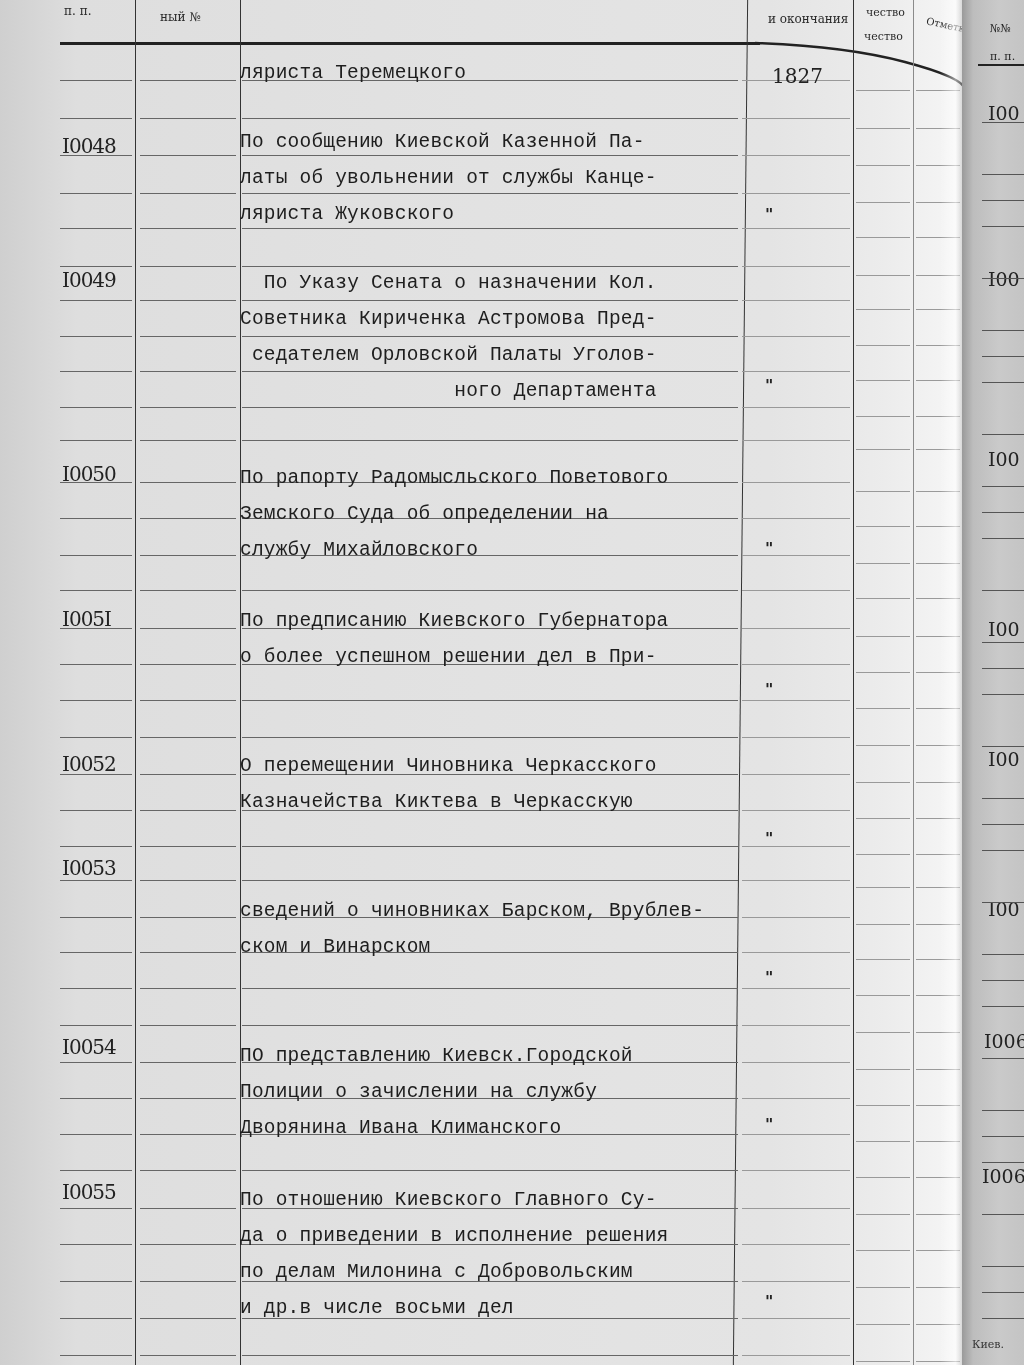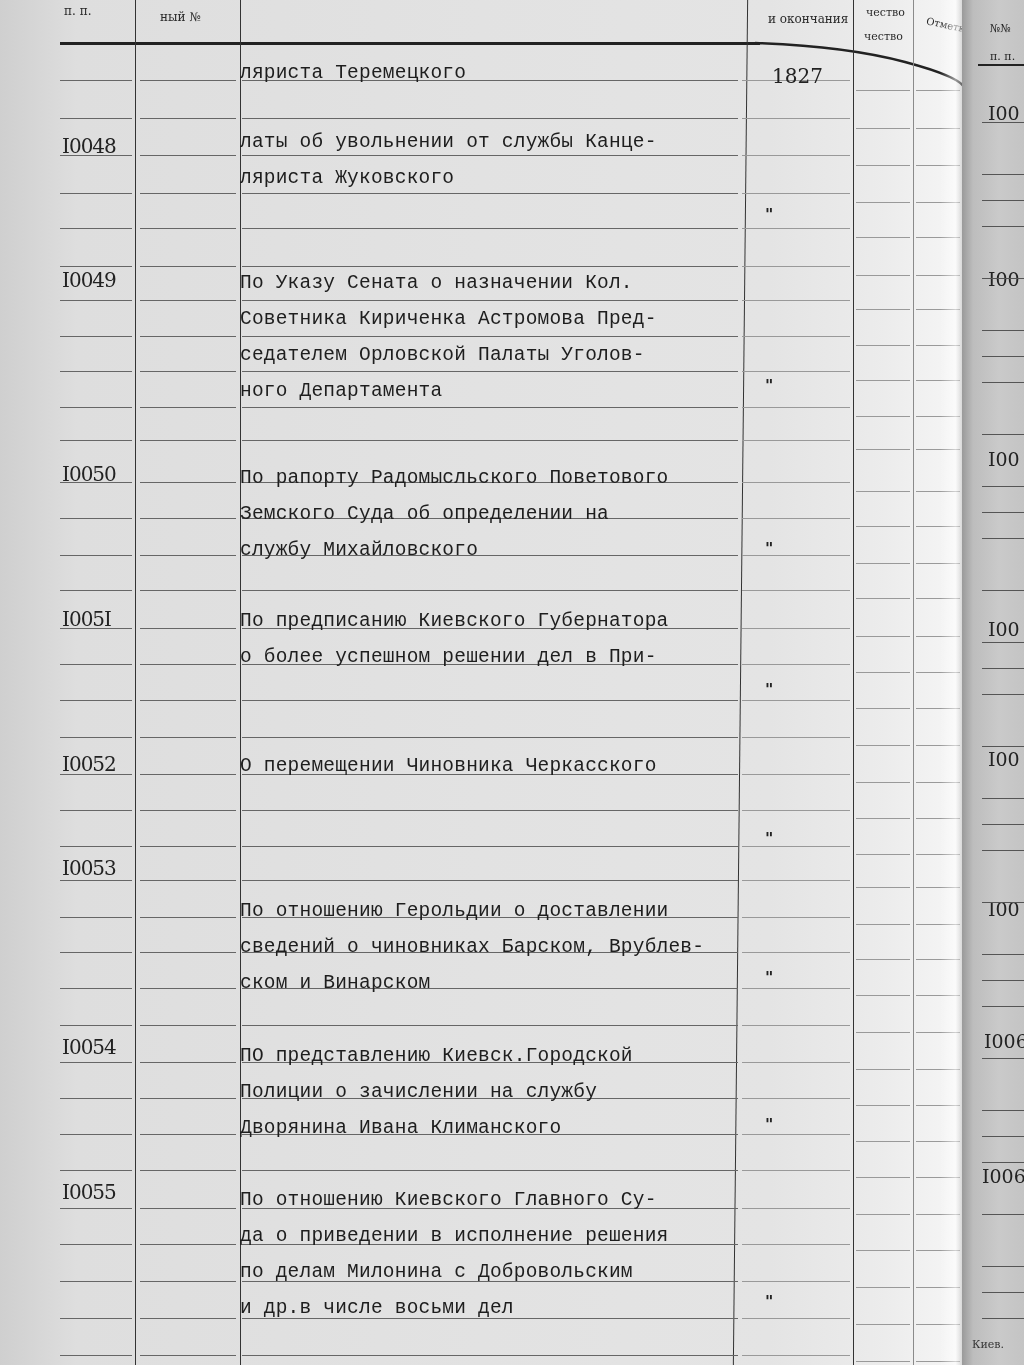--- a/index.html
+++ b/index.html
@@ -300,29 +300,30 @@
     </div>
 
   <div class="desc" style="top:55px;">
     <span class="desc-line">ляриста Теремецкого</span>
   </div>
   <div class="year" style="top:64px;">1827</div>
 
   <div>
     <div class="num" style="top:134px;">I0048</div>
     <div class="desc" style="top:124px;">
+      <span class="desc-line">По сообщению Киевской Казенной Па-</span>
       <span class="desc-line">латы об увольнении от службы Канце-</span>
       <span class="desc-line">ляриста Жуковского</span>
     </div>
     <div class="ditto" style="top:205px;">"</div>
   </div>
 
   <div>
     <div class="num" style="top:268px;">I0049</div>
-    <div class="desc" style="top:265px;">
+    <div class="desc" style="top:265px;text-align:right;">
       <span class="desc-line">По Указу Сената о назначении Кол.</span>
       <span class="desc-line">Советника Кириченка Астромова Пред-</span>
       <span class="desc-line">седателем Орловской Палаты Уголов-</span>
       <span class="desc-line">ного Департамента</span>
     </div>
     <div class="ditto" style="top:376px;">"</div>
   </div>
 
   <div>
     <div class="num" style="top:462px;">I0050</div>
@@ -340,28 +341,28 @@
       <span class="desc-line">По предписанию Киевского Губернатора</span>
       <span class="desc-line">о более успешном решении дел в При-</span>
     </div>
     <div class="ditto" style="top:680px;">"</div>
   </div>
 
   <div>
     <div class="num" style="top:752px;">I0052</div>
     <div class="desc" style="top:748px;">
       <span class="desc-line">О перемещении Чиновника Черкасского</span>
+      <span class="desc-line">Казначейства Киктева в Черкасскую</span>
     </div>
     <div class="ditto" style="top:829px;">"</div>
   </div>
 
   <div>
     <div class="num" style="top:856px;">I0053</div>
     <div class="desc" style="top:893px;">
-      <span class="desc-line">По отношению Герольдии о доставлении</span>
       <span class="desc-line">сведений о чиновниках Барском, Врублев-</span>
       <span class="desc-line">ском и Винарском</span>
     </div>
     <div class="ditto" style="top:968px;">"</div>
   </div>
 
   <div>
     <div class="num" style="top:1035px;">I0054</div>
     <div class="desc" style="top:1038px;">
       <span class="desc-line">ПО представлению Киевск.Городской</span>

